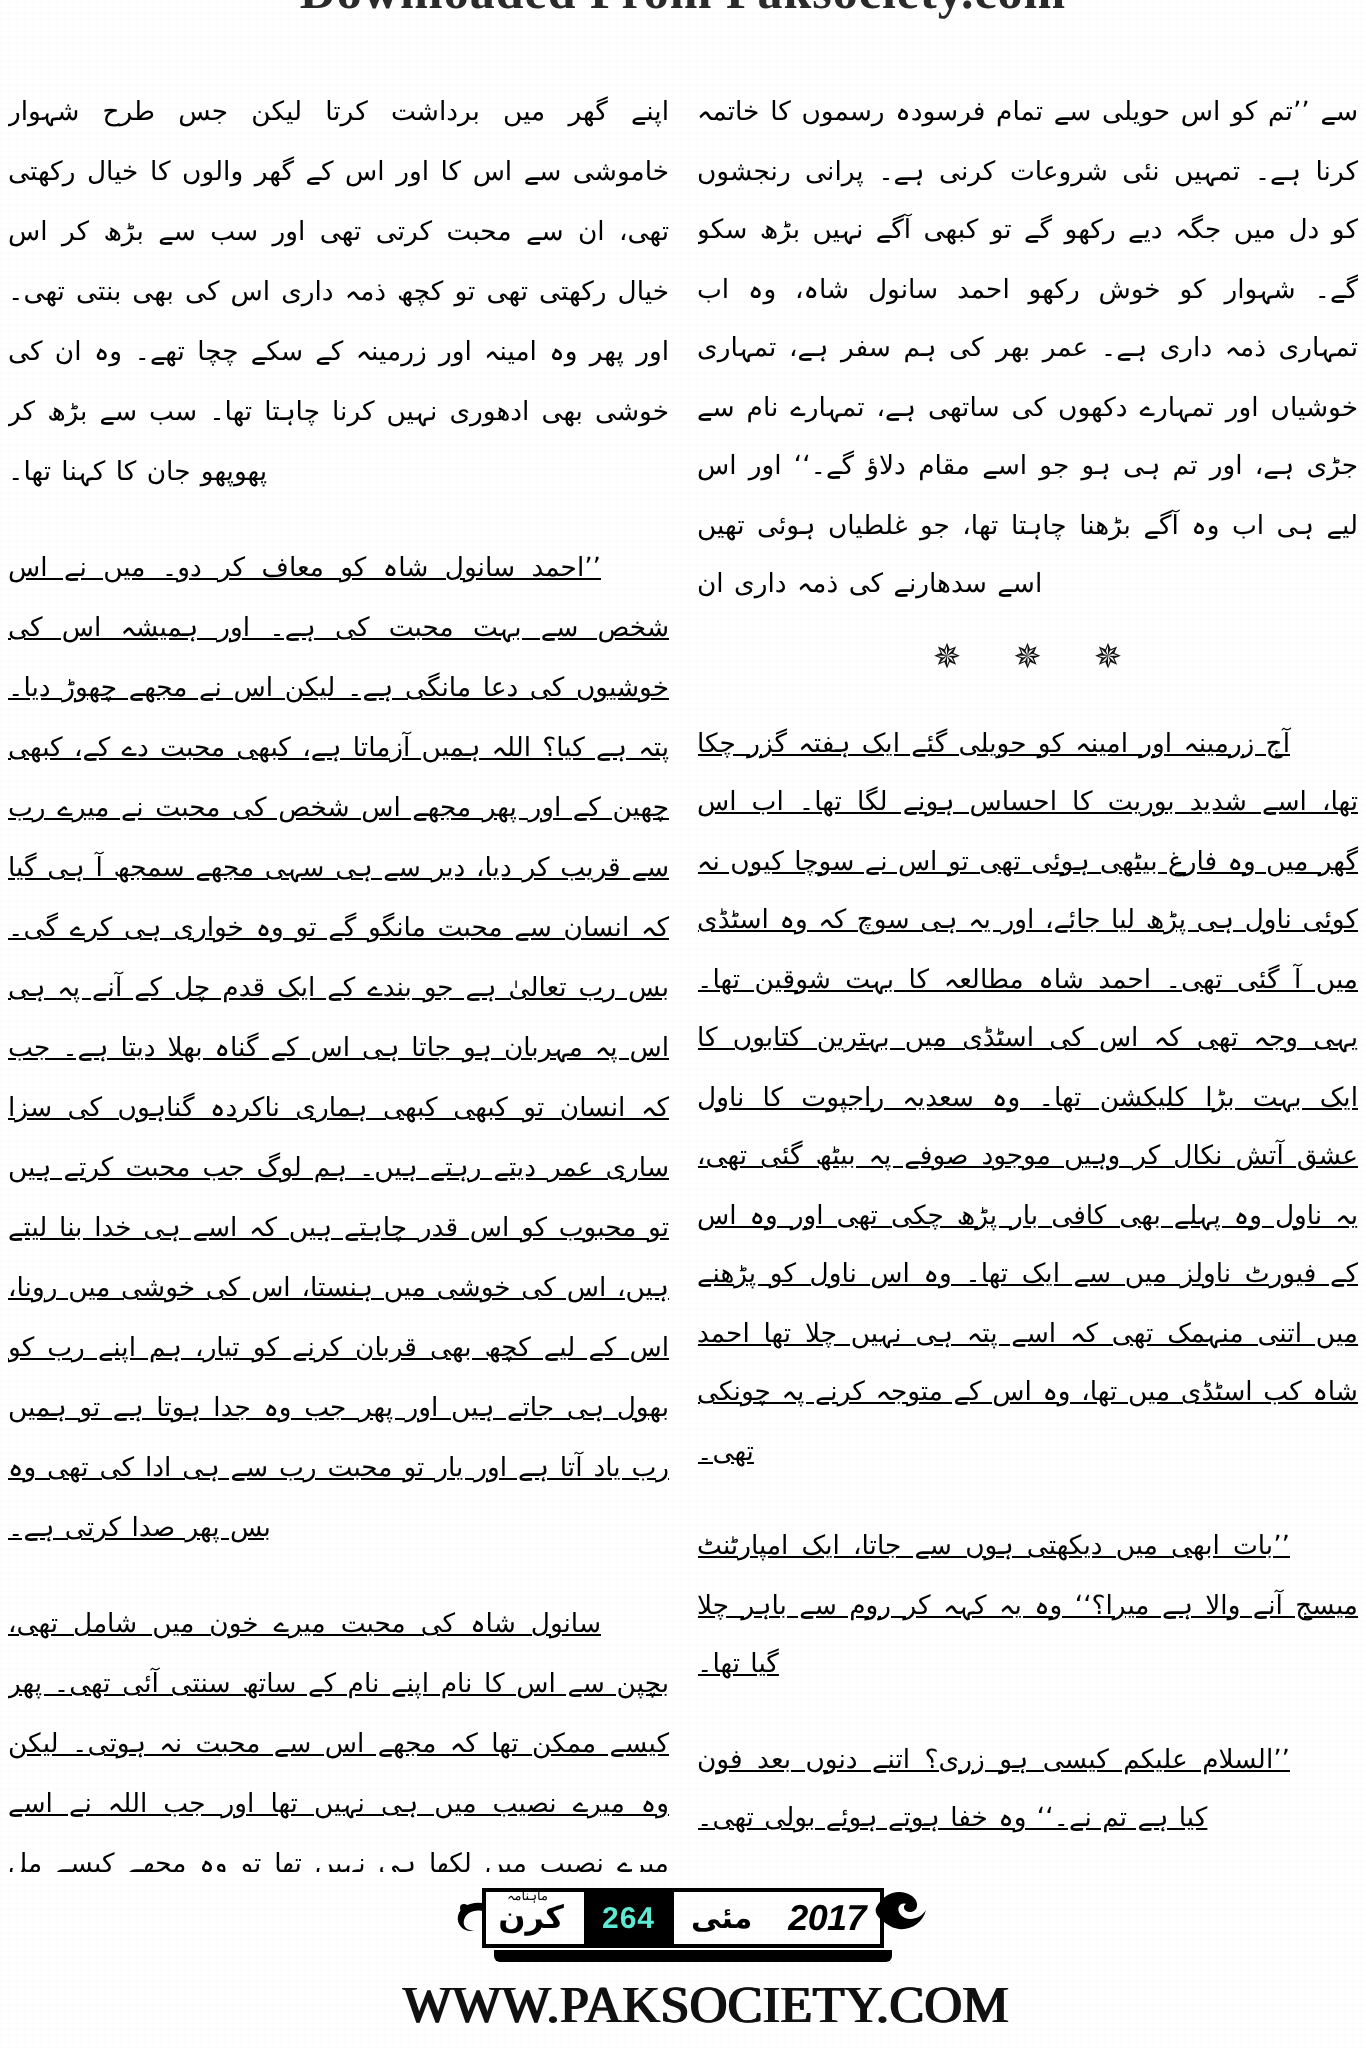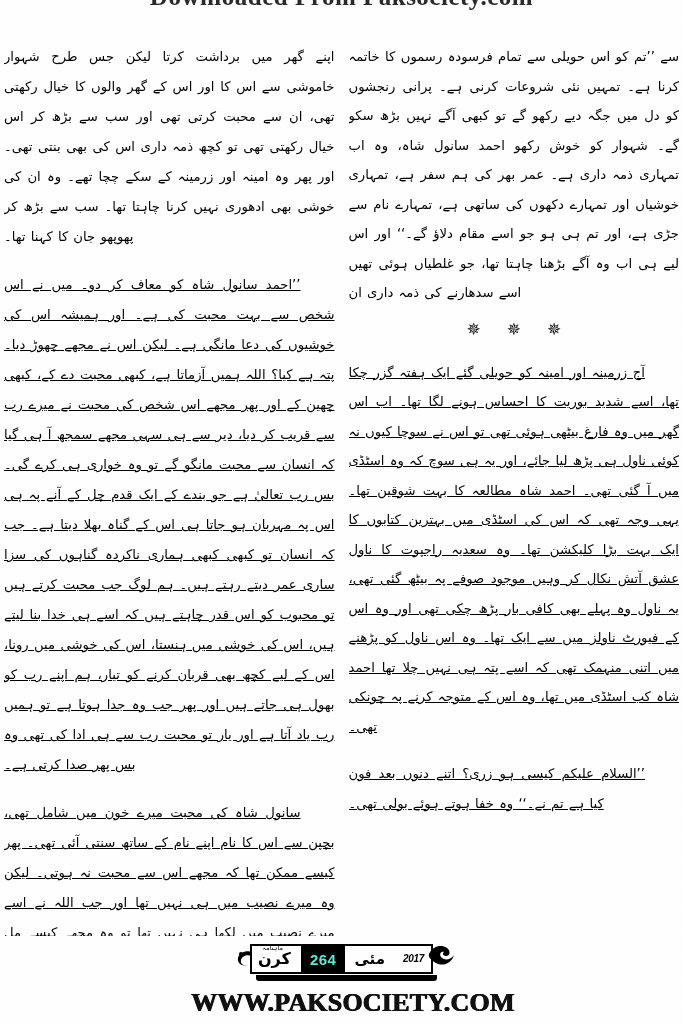--- a/index.html
+++ b/index.html
@@ -182,21 +182,21 @@
     letter-spacing: .5px;
     direction: ltr;
   }
   .banner-month {
     font-family: "DejaVu Sans", sans-serif;
     font-size: 15px;
     padding: 0 9px;
   }
   .banner-year {
     direction: ltr;
-    font-size: 10px;
+    font-size: 18px;
     letter-spacing: -.3px;
     padding: 0 7px 0 9px;
     font-style: italic;
   }
   .banner-ornament {
     position: absolute;
     right: -26px;
     top: -6px;
     width: 30px;
     height: 30px;
@@ -215,21 +215,21 @@
 
   
   .footer-url {
     position: absolute;
     left: 0;
     right: 0;
     top: 988px;
     text-align: center;
     direction: ltr;
     font-family: "Liberation Serif", serif;
-    font-weight: bold;
+    font-weight: normal;
     font-size: 26px;
     letter-spacing: .2px;
     color: #111;
     text-shadow: .5px 0 0 #111, -.5px 0 0 #111;
     padding-left: 23px;
   }
 </style>
 </head>
 <body>
 
@@ -244,20 +244,21 @@
     <div class="text-column col-left">
       <p class="para last-left">سے ’’تم کو اس حویلی سے تمام فرسودہ رسموں کا خاتمہ کرنا ہے۔ تمہیں نئی شروعات کرنی ہے۔ پرانی رنجشوں کو دل میں جگہ دیے رکھو گے تو کبھی آگے نہیں بڑھ سکو گے۔ شہوار کو خوش رکھو احمد سانول شاہ، وہ اب تمہاری ذمہ داری ہے۔ عمر بھر کی ہم سفر ہے، تمہاری خوشیاں اور تمہارے دکھوں کی ساتھی ہے، تمہارے نام سے جڑی ہے، اور تم ہی ہو جو اسے مقام دلاؤ گے۔‘‘ اور اس لیے ہی اب وہ آگے بڑھنا چاہتا تھا، جو غلطیاں ہوئی تھیں اسے سدھارنے کی ذمہ داری ان</p>
 
       <div class="divider-ornament">
         <span class="star">✵</span>
         <span class="star">✵</span>
         <span class="star">✵</span>
       </div>
 
       <p class="para indent last-left">آج زرمینہ اور امینہ کو حویلی گئے ایک ہفتہ گزر چکا تھا، اسے شدید بوریت کا احساس ہونے لگا تھا۔ اب اس گھر میں وہ فارغ بیٹھی ہوئی تھی تو اس نے سوچا کیوں نہ کوئی ناول ہی پڑھ لیا جائے، اور یہ ہی سوچ کہ وہ اسٹڈی میں آ گئی تھی۔ احمد شاہ مطالعہ کا بہت شوقین تھا۔ یہی وجہ تھی کہ اس کی اسٹڈی میں بہترین کتابوں کا ایک بہت بڑا کلیکشن تھا۔ وہ سعدیہ راجپوت کا ناول عشق آتش نکال کر وہیں موجود صوفے پہ بیٹھ گئی تھی، یہ ناول وہ پہلے بھی کافی بار پڑھ چکی تھی اور وہ اس کے فیورٹ ناولز میں سے ایک تھا۔ وہ اس ناول کو پڑھنے میں اتنی منہمک تھی کہ اسے پتہ ہی نہیں چلا تھا احمد شاہ کب اسٹڈی میں تھا، وہ اس کے متوجہ کرنے پہ چونکی تھی۔</p>
+      <p class="para indent last-left">’’بات ابھی میں دیکھتی ہوں سے جاتا، ایک امپارٹنٹ میسج آنے والا ہے میرا؟‘‘ وہ یہ کہہ کر روم سے باہر چلا گیا تھا۔</p>
       <p class="para indent last-left">’’السلام علیکم کیسی ہو زری؟ اتنے دنوں بعد فون کیا ہے تم نے۔‘‘ وہ خفا ہوتے ہوئے بولی تھی۔</p>
 
     </div>
 
     <div class="text-column col-right">
       <p class="para last-left">اپنے گھر میں برداشت کرتا لیکن جس طرح شہوار خاموشی سے اس کا اور اس کے گھر والوں کا خیال رکھتی تھی، ان سے محبت کرتی تھی اور سب سے بڑھ کر اس خیال رکھتی تھی تو کچھ ذمہ داری اس کی بھی بنتی تھی۔ اور پھر وہ امینہ اور زرمینہ کے سکے چچا تھے۔ وہ ان کی خوشی بھی ادھوری نہیں کرنا چاہتا تھا۔ سب سے بڑھ کر پھوپھو جان کا کہنا تھا۔</p>
       <p class="para indent last-left">’’احمد سانول شاہ کو معاف کر دو۔ میں نے اس شخص سے بہت محبت کی ہے۔ اور ہمیشہ اس کی خوشیوں کی دعا مانگی ہے۔ لیکن اس نے مجھے چھوڑ دیا۔ پتہ ہے کیا؟ اللہ ہمیں آزماتا ہے، کبھی محبت دے کے، کبھی چھین کے اور پھر مجھے اس شخص کی محبت نے میرے رب سے قریب کر دیا، دیر سے ہی سہی مجھے سمجھ آ ہی گیا کہ انسان سے محبت مانگو گے تو وہ خواری ہی کرے گی۔ بس رب تعالیٰ ہے جو بندے کے ایک قدم چل کے آنے پہ ہی اس پہ مہربان ہو جاتا ہی اس کے گناہ بھلا دیتا ہے۔ جب کہ انسان تو کبھی کبھی ہماری ناکردہ گناہوں کی سزا ساری عمر دیتے رہتے ہیں۔ ہم لوگ جب محبت کرتے ہیں تو محبوب کو اس قدر چاہتے ہیں کہ اسے ہی خدا بنا لیتے ہیں، اس کی خوشی میں ہنستا، اس کی خوشی میں رونا، اس کے لیے کچھ بھی قربان کرنے کو تیار، ہم اپنے رب کو بھول ہی جاتے ہیں اور پھر جب وہ جدا ہوتا ہے تو ہمیں رب یاد آتا ہے اور یار تو محبت رب سے ہی ادا کی تھی وہ بس پھر صدا کرتی ہے۔</p>
       <p class="para indent last-left">سانول شاہ کی محبت میرے خون میں شامل تھی، بچپن سے اس کا نام اپنے نام کے ساتھ سنتی آئی تھی۔ پھر کیسے ممکن تھا کہ مجھے اس سے محبت نہ ہوتی۔ لیکن وہ میرے نصیب میں ہی نہیں تھا اور جب اللہ نے اسے میرے نصیب میں لکھا ہی نہیں تھا تو وہ مجھے کیسے مل جاتا۔</p>
 
     </div>

